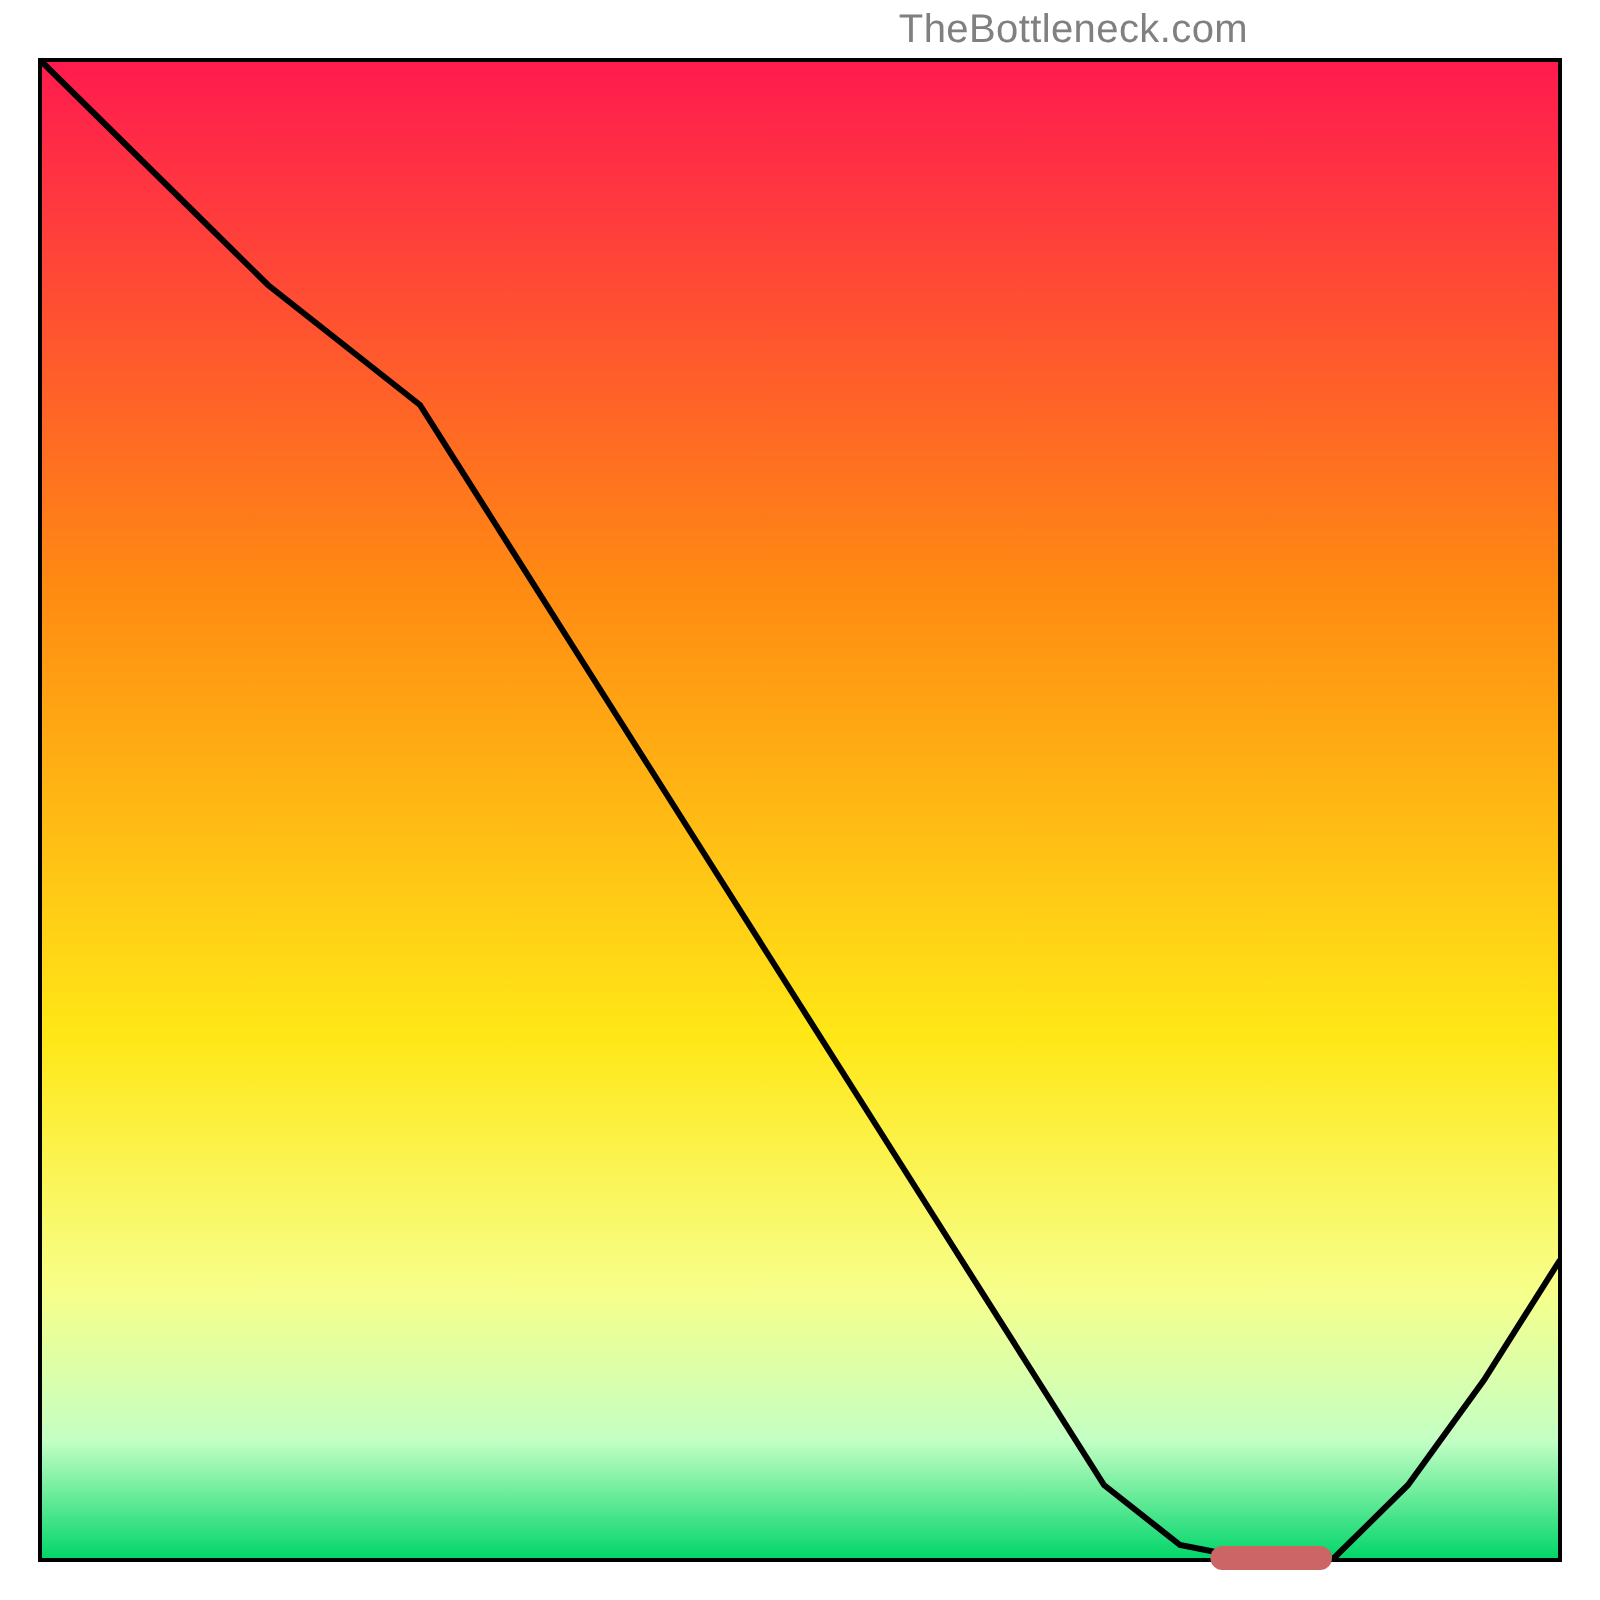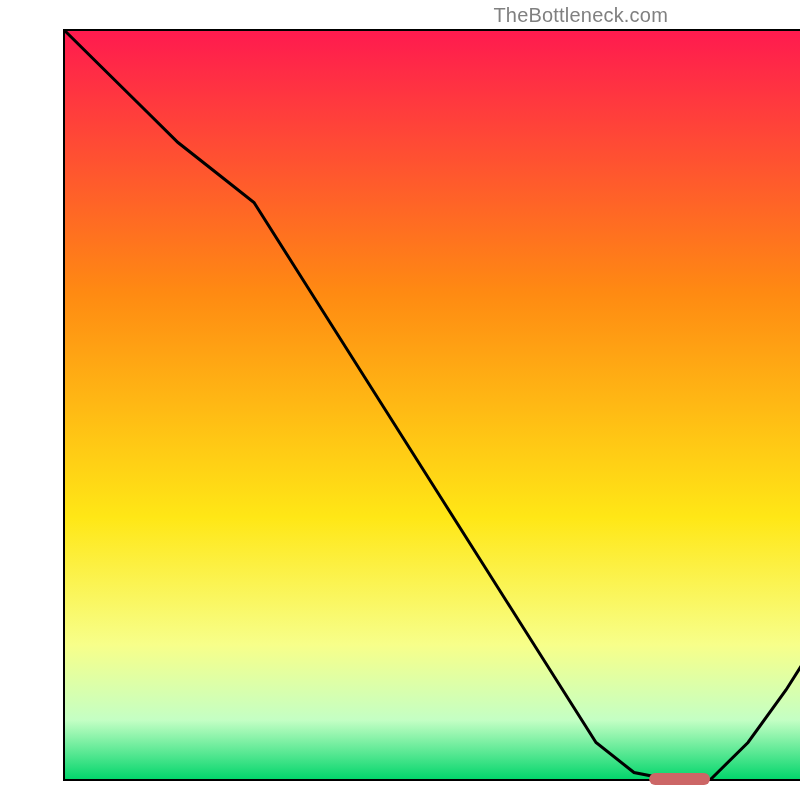--- a/index.html
+++ b/index.html
@@ -8,21 +8,20 @@
     width: 800px;
     height: 800px;
     overflow: hidden;
     background: #fff;
     font-family: Arial, Helvetica, sans-serif;
   }
   .container {
     position: relative;
     width: 636px;
     height: 800px;
-    margin-left: 44px;
   }
   .watermark {
     position: absolute;
     top: 4px;
     right: 12px;
     font-size: 20px;
     color: #808080;
     font-weight: 400;
     letter-spacing: 0.2px;
   }

